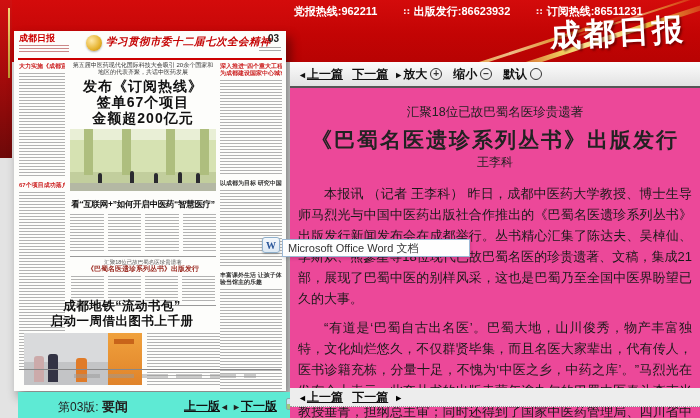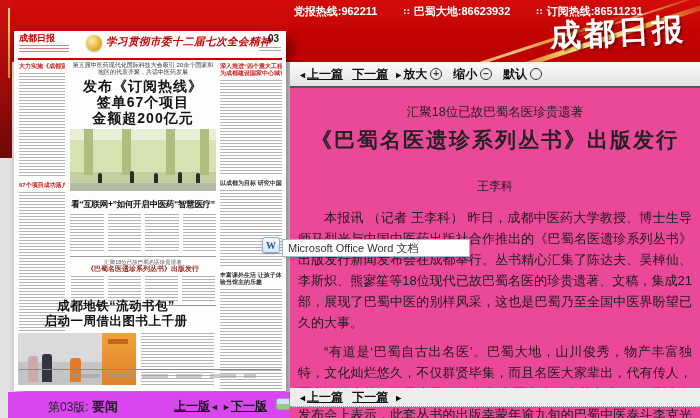--- a/index.html
+++ b/index.html
@@ -50,52 +50,52 @@
       background:linear-gradient(180deg,#e9efd6 0 18%,#d6e2b2 18% 70%,#c2ce9d 70% 100%); }
   .photo-green .pillar { position:absolute; top:0; width:9px; height:46px; background:#aebe7e; }
   .photo-green .person { position:absolute; bottom:6px; width:4px; height:12px; background:#2a2a30; border-radius:2px 2px 0 0; }
   .photo-green .floor { position:absolute; bottom:0; width:100%; height:8px; background:#b4b8a4; }
   .h-internet { margin-top:8px; font-size:8.5px; font-weight:bold; color:#111; text-align:center; white-space:nowrap; letter-spacing:-.3px; }
   .mini-cols { display:flex; gap:4px; margin-top:3px; }
   .mini-cols .tx { flex:1; }
   .boxed { margin-top:4px; border-top:1px solid #999; border-bottom:1px solid #999; padding:2px 1px 3px; }
   .boxed .bk { font-size:5.5px; color:#555; text-align:center; line-height:6px; }
   .boxed .bt { font-size:7px; font-weight:bold; color:#9c2b22; text-align:center; line-height:8px; white-space:nowrap; }
-  .metro-wrap { position:absolute; left:4px; top:268px; width:196px; }
+  .metro-wrap { position:absolute; left:10px; top:268px; width:196px; }
   .h-metro { font-size:12.5px; line-height:15px; font-weight:bold; color:#111; text-align:center; letter-spacing:.5px; white-space:nowrap; }
   .photo-metro { position:relative; margin-top:4px; width:118px; height:52px; overflow:hidden; background:linear-gradient(180deg,#d9dadc 0 55%,#c3c4c6 55% 100%); }
   .photo-metro .orange-kiosk { position:absolute; right:0; top:0; width:34px; height:52px; background:linear-gradient(180deg,#f0a13c,#e0832a); }
   .photo-metro .band { position:absolute; right:8px; top:6px; width:20px; height:5px; background:#c8641a; }
   .photo-metro .fig { position:absolute; bottom:3px; border-radius:3px 3px 0 0; }
   .p-footrule { position:absolute; left:5px; right:5px; top:338px; height:1px; background:#888; }
   .p-footline { position:absolute; left:60px; right:30px; top:343px; height:4px; background:repeating-linear-gradient(90deg,#999 0 26px,transparent 26px 34px); opacity:.5; }
 
   
-  .page-bar { position:absolute; left:8px; top:392px; width:290px; height:26px; background:#d946ef; font-size:12px; color:#222; }
+  .page-bar { position:absolute; left:18px; top:392px; width:290px; height:26px; background:#5eead4; font-size:12px; color:#222; }
   .page-bar .ed { position:absolute; left:40px; top:6px; }
   .page-bar .ed b { font-size:13px; }
   .page-bar a.pglink { text-decoration:underline; color:#111; font-weight:bold; cursor:pointer; }
   .page-bar .prevp { position:absolute; left:166px; top:6px; }
   .page-bar .nextp { position:absolute; left:214px; top:6px; }
   .img-ico { position:absolute; left:268px; top:6px; width:14px; height:12px; border:1px solid #8aa; background:linear-gradient(180deg,#cfe4f2 0 55%,#9fc97e 55% 100%); border-radius:2px; }
 
   
   .right-panel { position:absolute; left:290px; top:62px; width:410px; height:356px; background:#ec4899; }
   .navstrip { position:absolute; left:0; top:0; width:410px; height:26px; background:linear-gradient(180deg,#fcfcfc,#e2e2e2); border-bottom:2px solid #555; display:flex; align-items:center; font-size:12px; color:#111; }
   .navstrip .links { margin-left:8px; white-space:nowrap; }
   .navstrip a.nv { text-decoration:underline; font-weight:bold; color:#111; cursor:pointer; margin-right:6px; }
   .navstrip .date { flex:1; text-align:center; font-weight:bold; letter-spacing:1px; }
   .navstrip .zooms { margin-right:14px; white-space:nowrap; display:flex; align-items:center; gap:3px; font-weight:bold; }
   .zcirc { display:inline-flex; width:12px; height:12px; border:1.5px solid #333; border-radius:50%; align-items:center; justify-content:center; font-size:10px; line-height:10px; font-weight:bold; color:#333; margin-right:8px; }
   .arr { font-size:9px; }
 
   .article { position:absolute; left:8px; top:28px; width:394px; }
   .kicker { text-align:center; font-size:12.5px; color:#222; margin-top:14px; }
   .title { text-align:center; font-size:21px; font-weight:bold; color:#222; letter-spacing:2px; margin-top:5px; }
-  .author { text-align:center; font-size:12px; color:#222; margin-top:24px; margin-bottom:12px; }
+  .author { text-align:center; font-size:12px; color:#222; margin-top:0; margin-bottom:12px; }
   .para { font-size:13px; line-height:21px; color:#1a1a1a; text-align:justify; text-indent:2em; margin-bottom:8px; }
 
   .pager2 { position:absolute; left:0; top:326px; width:410px; height:19px; background:#ededed; border-bottom:1px dotted #999; display:flex; align-items:center; font-size:12px; }
   .pager2 a.nv { text-decoration:underline; font-weight:bold; color:#111; margin-right:6px; cursor:pointer; }
   .pager2 .links { margin-left:8px; white-space:nowrap; }
 
   
   .word-ico { position:absolute; left:262px; top:237px; width:18px; height:16px; background:linear-gradient(180deg,#f4f8fc,#dce8f4); border:1px solid #8fb0cc; border-radius:3px; color:#2b579a; font-weight:bold; font-size:10px; font-family:"Liberation Serif",serif; display:flex; align-items:center; justify-content:center; box-shadow:0 1px 2px rgba(0,0,0,.25); z-index:30; }
   .tooltip { position:absolute; left:282px; top:239px; width:188px; height:18px; background:#fefefe; border:1px solid #9cb9d6; box-shadow:1px 2px 3px rgba(0,0,0,.12); font-size:11px; color:#333; line-height:16px; padding-left:5px; z-index:31; white-space:nowrap; overflow:hidden; }
 </style>
@@ -116,21 +116,21 @@
       <span class="it">
           <span class="dots">∷</span>
           <span>成都日报社出版</span>
         </span>
       <span class="it">
           <span class="dots">∷</span>
           <span>党报热线:962211</span>
         </span>
       <span class="it">
           <span class="dots">∷</span>
-          <span>巴蜀大地:86623932</span>
+          <span>出版发行:86623932</span>
         </span>
       <span class="it">
           <span class="dots">∷</span>
           <span>订阅热线:86511231</span>
         </span>
     </div>
     <div class="brand">成都日报</div>
   </div>
 
   <div class="left-zone">

